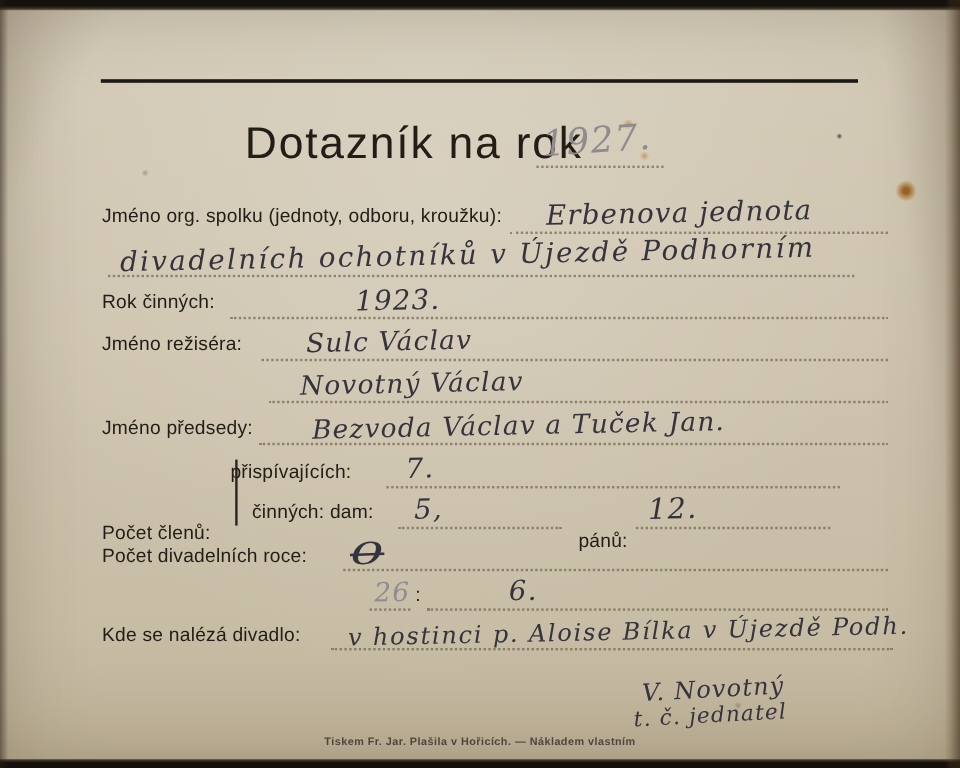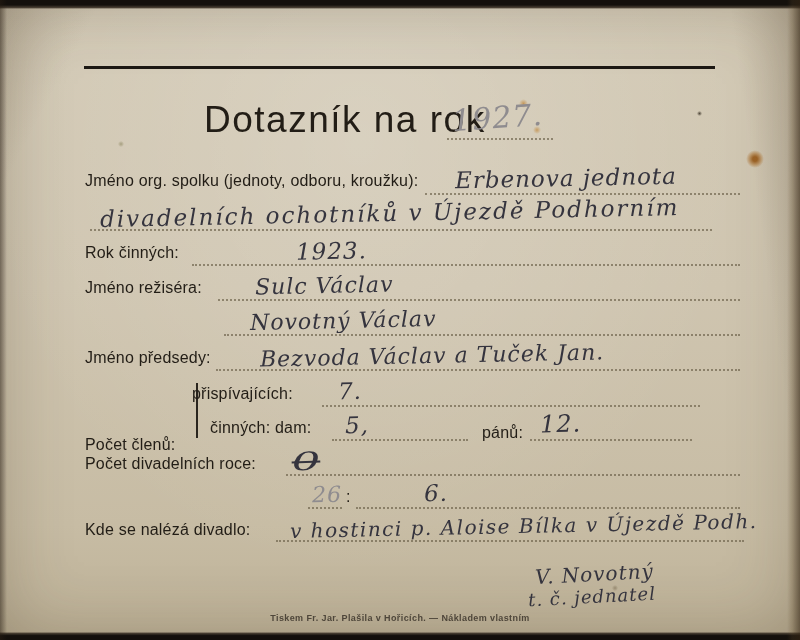--- a/index.html
+++ b/index.html
@@ -120,21 +120,21 @@
   <div class="abs label" style="top:398px; left:85px;margin-top:38px;">Počet členů:</div>
   <div class="abs vbar" style="top:383px; left:196px; height:55px;"></div>
 
   <div class="abs label" style="top:385px; left:192px;">přispívajících:</div>
   <div class="abs dots" style="top:404px; left:322px; width:378px;"></div>
   <div class="abs hw" style="top:378px; left:338px; font-size:23px;">7.</div>
 
   <div class="abs label" style="top:419px; left:210px;">činných: dam:</div>
   <div class="abs dots" style="top:438px; left:332px; width:136px;"></div>
   <div class="abs hw" style="top:412px; left:345px; font-size:23px;">5,</div>
-  <div class="abs label" style="top:424px; left:482px;">pánů:</div>
+  <div class="abs label" style="top:443px; left:482px;">pánů:</div>
   <div class="abs dots" style="top:438px; left:530px; width:162px;"></div>
   <div class="abs hw" style="top:410px; left:540px; font-size:24px;">12.</div>
 
   <div class="abs label" style="top:455px; left:85px;">Počet divadelních roce:</div>
   <div class="abs dots" style="top:473px; left:286px; width:454px;"></div>
   <div class="abs hw crossed" style="top:447px; left:298px; font-size:25px; letter-spacing:0; transform:rotate(-2deg) scaleX(1.8);">0</div>
 
   <div class="abs hw pencil" style="top:482px; left:312px; font-size:22px;">26</div>
   <div class="abs dots" style="top:506px; left:308px; width:34px;"></div>
   <div class="abs label" style="top:488px; left:346px;">:</div>

